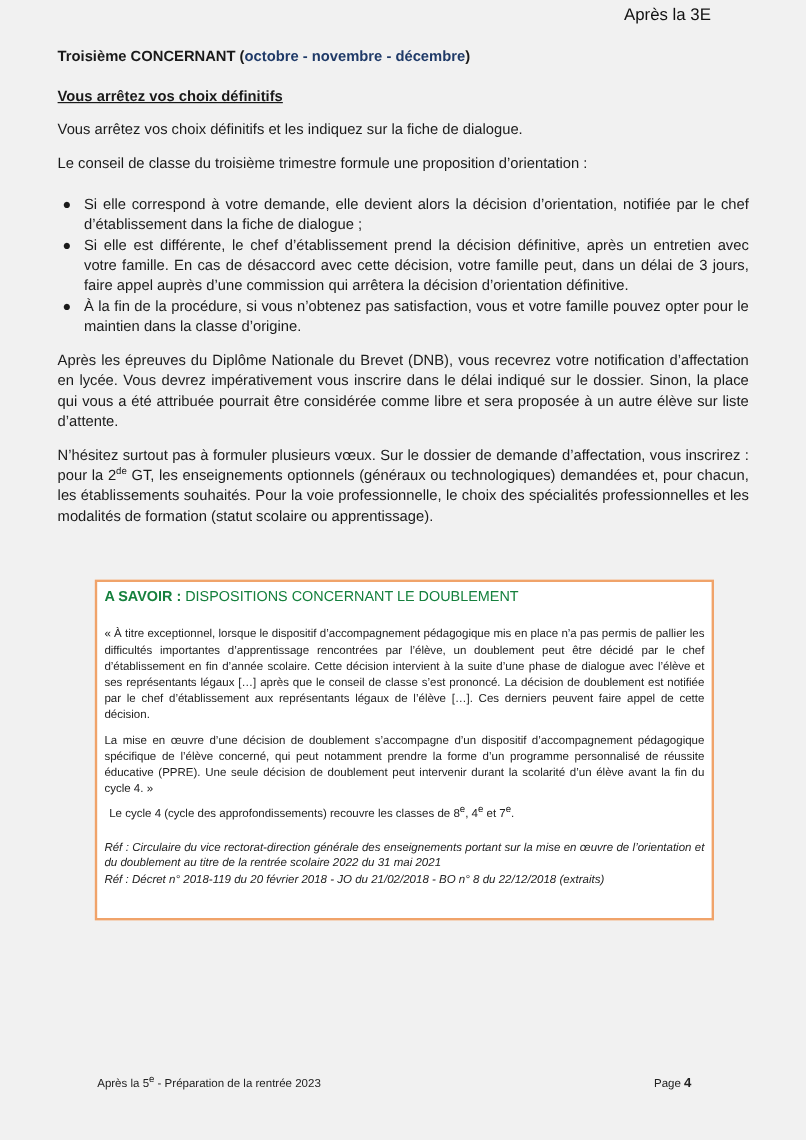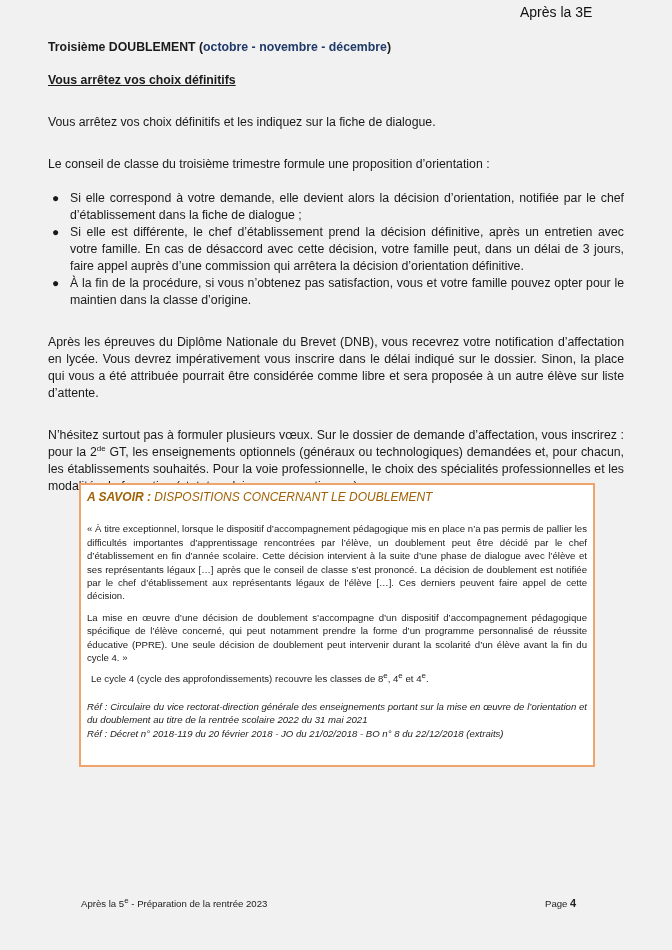--- a/index.html
+++ b/index.html
@@ -10,50 +10,50 @@
   }
   .header-right {
     position: absolute; top: 4px; left: 520px;
     font-size: 14px; color: #111;
   }
   .content { position: absolute; left: 48px; top: 39px; width: 576px; font-size: 12.3px; line-height: 17px; }
   .section-title { font-weight: bold; font-size: 12.3px; margin: 0; }
   .section-title .months { color: #1f3a68; }
   .subtitle { font-weight: bold; text-decoration: underline; margin: 16px 0 0 0; }
   p { margin: 0; }
-  .gap { margin-top: 25px; }
+  .gap { margin-top: 11px; }
   .justify { text-align: justify; }
   ul.bullets { list-style: none; padding: 0; margin: 17px 0 0 0; }
   ul.bullets li { position: relative; padding-left: 22px; text-align: justify; }
   ul.bullets li .dot { position: absolute; left: 4px; top: 0; font-size: 12px; }
   sup { font-size: 8px; line-height: 0; }
 
   .box {
     position: absolute; left: 79px; top: 483px; width: 500px; height: 268px;
     border: 2px solid #f0a36a; background: #ffffff; padding: 6px 6px;
     font-size: 9.6px; line-height: 13.4px; color: #222;
   }
-  .box-title { font-size: 12px; color: #a16207; margin-top: 0; font-style: italic; }
+  .box-title { font-size: 12px; color: #15803d; margin-top: 0; }
   .box-title b { font-weight: bold; }
   .box .quote { margin-top: 18px; text-align: justify; }
   .box .para2 { margin-top: 8px; text-align: justify; }
   .box .cycle { margin-top: 8px; padding-left: 4px; }
   .box .refs { margin-top: 14px; font-style: italic; text-align: justify; }
 
   .footer-left { position: absolute; left: 81px; top: 898px; font-size: 9.6px; color: #222; }
   .footer-right { position: absolute; left: 545px; top: 897px; font-size: 9.6px; color: #222; }
   .footer-right b { font-size: 11px; }
 </style>
 </head>
 <body>
 
 <div class="header-right">Après la 3E</div>
 
 <div class="content">
-  <p class="section-title"><span>Troisième DOUBLEMENT (</span><span class="months">octobre - novembre - décembre</span><span>)</span></p>
+  <p class="section-title"><span>Troisième CONCERNANT (</span><span class="months">octobre - novembre - décembre</span><span>)</span></p>
 
   <p class="subtitle">Vous arrêtez vos choix définitifs</p>
 
   <p class="gap">Vous arrêtez vos choix définitifs et les indiquez sur la fiche de dialogue.</p>
 
   <p class="gap">Le conseil de classe du troisième trimestre formule une proposition d’orientation :</p>
 
   <ul class="bullets">
     <li><span class="dot">●</span><span>Si elle correspond à votre demande, elle devient alors la décision d’orientation, notifiée par le chef d’établissement dans la fiche de dialogue ;</span></li>
     <li><span class="dot">●</span><span>Si elle est différente, le chef d’établissement prend la décision définitive, après un entretien avec votre famille. En cas de désaccord avec cette décision, votre famille peut, dans un délai de 3 jours, faire appel auprès d’une commission qui arrêtera la décision d’orientation définitive.</span></li>
@@ -62,21 +62,21 @@
 
   <p class="gap justify">Après les épreuves du Diplôme Nationale du Brevet (DNB), vous recevrez votre notification d’affectation en lycée. Vous devrez impérativement vous inscrire dans le délai indiqué sur le dossier. Sinon, la place qui vous a été attribuée pourrait être considérée comme libre et sera proposée à un autre élève sur liste d’attente.</p>
 
   <p class="gap justify"><span>N’hésitez surtout pas à formuler plusieurs vœux. Sur le dossier de demande d’affectation, vous inscrirez : pour la 2</span><sup>de</sup><span> GT, les enseignements optionnels (généraux ou technologiques) demandées et, pour chacun, les établissements souhaités. Pour la voie professionnelle, le choix des spécialités professionnelles et les modalités de formation (statut scolaire ou apprentissage).</span></p>
 </div>
 
 <div class="box">
   <div class="box-title"><b>A SAVOIR :</b><span> DISPOSITIONS CONCERNANT LE DOUBLEMENT</span></div>
   <p class="quote">« À titre exceptionnel, lorsque le dispositif d’accompagnement pédagogique mis en place n’a pas permis de pallier les difficultés importantes d’apprentissage rencontrées par l’élève, un doublement peut être décidé par le chef d’établissement en fin d’année scolaire. Cette décision intervient à la suite d’une phase de dialogue avec l’élève et ses représentants légaux […] après que le conseil de classe s’est prononcé. La décision de doublement est notifiée par le chef d’établissement aux représentants légaux de l’élève […]. Ces derniers peuvent faire appel de cette décision.</p>
   <p class="para2">La mise en œuvre d’une décision de doublement s’accompagne d’un dispositif d’accompagnement pédagogique spécifique de l’élève concerné, qui peut notamment prendre la forme d’un programme personnalisé de réussite éducative (PPRE). Une seule décision de doublement peut intervenir durant la scolarité d’un élève avant la fin du cycle 4. »</p>
-  <p class="cycle"><span>Le cycle 4 (cycle des approfondissements) recouvre les classes de 8</span><sup>e</sup><span>, 4</span><sup>e</sup><span> et 4</span><sup>e</sup><span>.</span></p>
+  <p class="cycle"><span>Le cycle 4 (cycle des approfondissements) recouvre les classes de 8</span><sup>e</sup><span>, 4</span><sup>e</sup><span> et 7</span><sup>e</sup><span>.</span></p>
   <div class="refs">
     <p>Réf : Circulaire du vice rectorat-direction générale des enseignements portant sur la mise en œuvre de l’orientation et du doublement au titre de la rentrée scolaire 2022 du 31 mai 2021</p>
     <p>Réf :  Décret n° 2018-119 du 20 février 2018 - JO du 21/02/2018 - BO n° 8 du 22/12/2018 (extraits)</p>
   </div>
 </div>
 
 <div class="footer-left"><span>Après la 5</span><sup>e</sup><span> - Préparation de la rentrée 2023</span></div>
 <div class="footer-right"><span>Page </span><b>4</b></div>
 
 </body></html>

